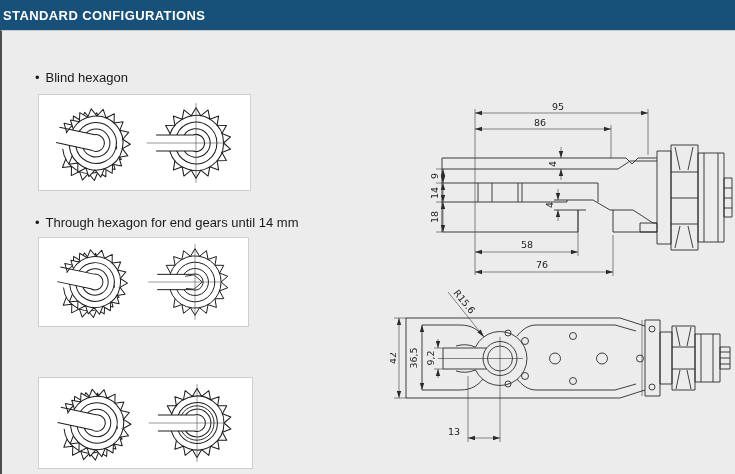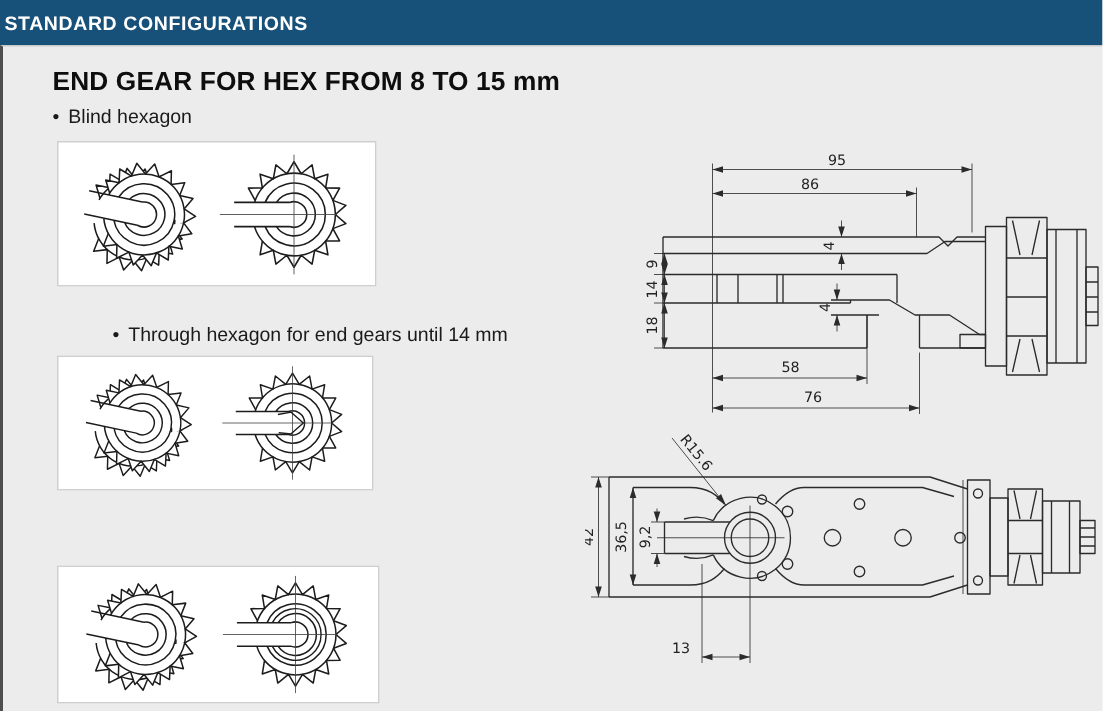--- a/index.html
+++ b/index.html
@@ -52,21 +52,20 @@
 </style>
 </head>
 <body>
 
 <div class="topbar">
   <span class="brand">STANDARD CONFIGURATIONS</span>
 </div>
 
 <div class="content">
 
-  <div class="page-title">END GEAR FOR HEX FROM 8 TO 15 mm</div>
 
   <div class="bullet-line" style="top:39px;">
     <span class="dot">•</span><span>Blind hexagon</span>
   </div>
 
   <div class="figbox gear" style="left:36px;top:63px;width:211px;height:95px;">
     <svg viewBox="0 0 211 95">
       <g transform="translate(57,48) rotate(12) scale(0.93)">
           <g transform="translate(-6,5)">
             <path d="M29.0,0.0L36.4,-6.4L27.3,-9.9L27.3,-9.9L32.0,-18.5L22.2,-18.6L22.2,-18.6L23.8,-28.3L14.5,-25.1L14.5,-25.1L12.7,-34.8L5.0,-28.6L5.0,-28.6L0.0,-37.0L-5.0,-28.6L-5.0,-28.6L-12.7,-34.8L-14.5,-25.1L-14.5,-25.1L-23.8,-28.3L-22.2,-18.6L-22.2,-18.6L-32.0,-18.5L-27.3,-9.9M-22.2,18.6L-23.8,28.3L-14.5,25.1L-14.5,25.1L-12.7,34.8L-5.0,28.6L-5.0,28.6L-0.0,37.0L5.0,28.6L5.0,28.6L12.7,34.8L14.5,25.1L14.5,25.1L23.8,28.3L22.2,18.6L22.2,18.6L32.0,18.5L27.3,9.9L27.3,9.9L36.4,6.4L29.0,0.0"></path>
@@ -76,21 +75,21 @@
           <path d="M-27.7,-8.5A29 29 0 1 1 -27.7,8.5M-20.3,-8.5A22 22 0 1 1 -20.3,8.5M-12.4,-8.5A15 15 0 1 1 -12.4,8.5M-3,-8.5A9 9 0 1 1 -3,8.5M-42,-8.5H-3M-42,8.5H-3"></path>
         </g>
       <g transform="translate(157,48) scale(0.95)">
           <path d="M29.0,0.0L36.4,-6.4L27.3,-9.9L27.3,-9.9L32.0,-18.5L22.2,-18.6L22.2,-18.6L23.8,-28.3L14.5,-25.1L14.5,-25.1L12.7,-34.8L5.0,-28.6L5.0,-28.6L0.0,-37.0L-5.0,-28.6L-5.0,-28.6L-12.7,-34.8L-14.5,-25.1L-14.5,-25.1L-23.8,-28.3L-22.2,-18.6L-22.2,-18.6L-32.0,-18.5L-27.3,-9.9M-22.2,18.6L-23.8,28.3L-14.5,25.1L-14.5,25.1L-12.7,34.8L-5.0,28.6L-5.0,28.6L-0.0,37.0L5.0,28.6L5.0,28.6L12.7,34.8L14.5,25.1L14.5,25.1L23.8,28.3L22.2,18.6L22.2,18.6L32.0,18.5L27.3,9.9L27.3,9.9L36.4,6.4L29.0,0.0"></path>
           <path d="M-27.7,-8.5A29 29 0 1 1 -27.7,8.5M-20.3,-8.5A22 22 0 1 1 -20.3,8.5M-12.4,-8.5A15 15 0 1 1 -12.4,8.5M-3,-8.5A9 9 0 1 1 -3,8.5M-42,-8.5H-3M-42,8.5H-3"></path>
           <path class="cl" d="M-52,0H30M0,-42V42"></path>
         </g>
     </svg>
   </div>
 
-  <div class="bullet-line" style="top:184px;margin-left:40px;">
+  <div class="bullet-line" style="top:184px;">
     <span class="dot">•</span><span>Through hexagon for end gears until 14 mm</span>
   </div>
 
   <div class="figbox gear" style="left:36px;top:206px;width:209px;height:88px;">
     <svg viewBox="0 0 209 88">
       <g transform="translate(56,44) rotate(12) scale(0.88)">
           <g transform="translate(-6,5)">
             <path d="M29.0,0.0L36.4,-6.4L27.3,-9.9L27.3,-9.9L32.0,-18.5L22.2,-18.6L22.2,-18.6L23.8,-28.3L14.5,-25.1L14.5,-25.1L12.7,-34.8L5.0,-28.6L5.0,-28.6L0.0,-37.0L-5.0,-28.6L-5.0,-28.6L-12.7,-34.8L-14.5,-25.1L-14.5,-25.1L-23.8,-28.3L-22.2,-18.6L-22.2,-18.6L-32.0,-18.5L-27.3,-9.9M-22.2,18.6L-23.8,28.3L-14.5,25.1L-14.5,25.1L-12.7,34.8L-5.0,28.6L-5.0,28.6L-0.0,37.0L5.0,28.6L5.0,28.6L12.7,34.8L14.5,25.1L14.5,25.1L23.8,28.3L22.2,18.6L22.2,18.6L32.0,18.5L27.3,9.9L27.3,9.9L36.4,6.4L29.0,0.0"></path>
             <path d="M-27.7,-8.5A29 29 0 1 1 -27.7,8.5"></path>
           </g>

